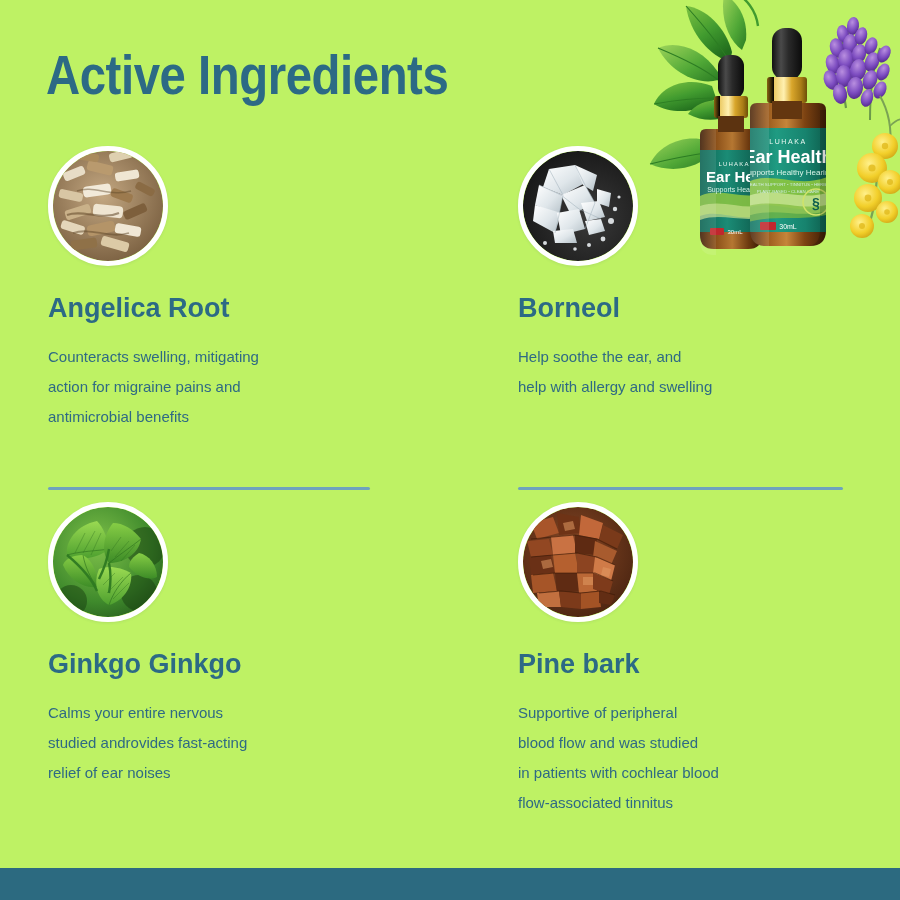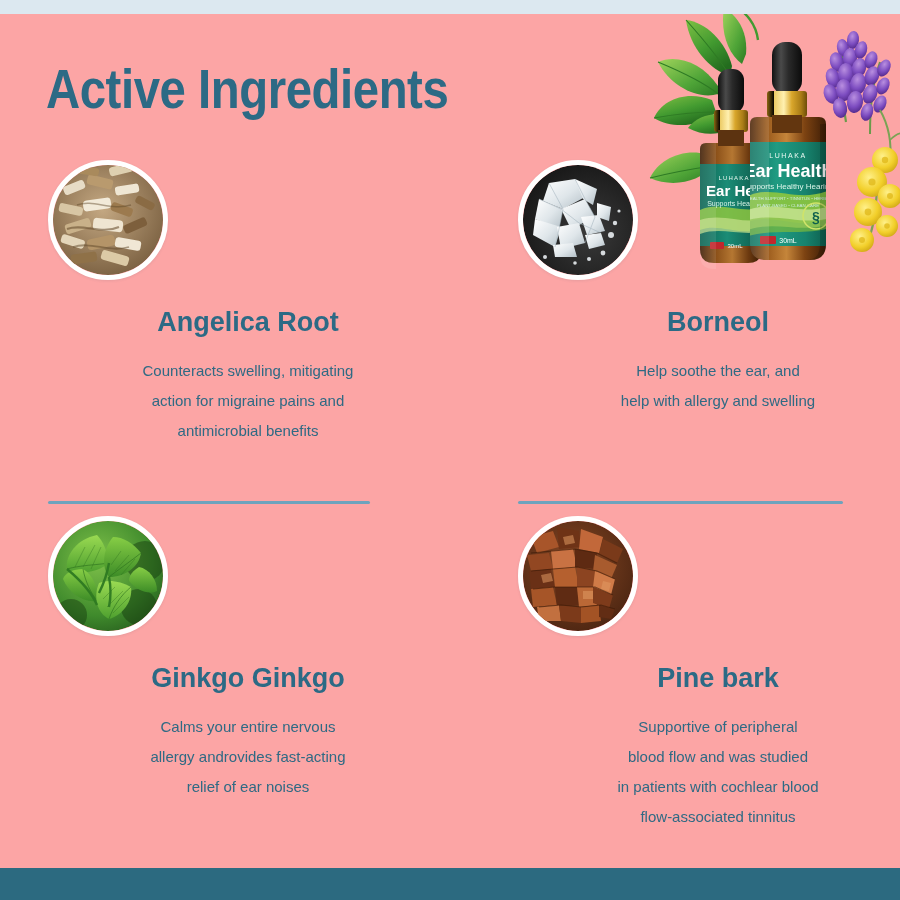--- a/index.html
+++ b/index.html
@@ -11,22 +11,21 @@
     height: 900px;
     overflow: hidden;
     background: #dce8f0;
     font-family: "Liberation Sans", sans-serif;
     position: relative;
   }
 
   #infographic {
     position: absolute;
     inset: 0;
-    background: #fca5a5;
-    margin-top: 14px;
+    background: #bef264;
   }
 
   
   .page-title {
     position: absolute;
     left: 46px;
     top: 44px;
     font-size: 55px;
     line-height: 62px;
     font-weight: bold;
@@ -44,21 +43,20 @@
     top: 0px;
     width: 262px;
     height: 280px;
     pointer-events: none;
   }
 
   
   .card {
     position: absolute;
     width: 400px;
-    text-align: center;
   }
   .card-tl { left: 48px;  top: 146px; }
   .card-tr { left: 518px; top: 146px; }
   .card-bl { left: 48px;  top: 502px; }
   .card-br { left: 518px; top: 502px; }
 
   .thumb {
     width: 120px;
     height: 120px;
     border-radius: 50%;
@@ -425,21 +423,21 @@
 
         <g stroke="#2f7a22" stroke-width="2.4" fill="none" opacity="0.95">
           <path d="M14 48 C26 58 38 70 44 84"></path>
           <path d="M56 42 C54 54 50 64 46 72"></path>
           <path d="M56 56 C58 66 58 76 56 86"></path>
         </g>
       </svg>
     </div>
     <div class="ing-name">Ginkgo Ginkgo</div>
     <div class="ing-desc">Calms your entire nervous
-allergy androvides fast-acting
+studied androvides fast-acting
 relief of ear noises</div>
   </div>
 
   <div class="card card-br">
     <div class="thumb">
       <svg viewBox="0 0 110 110" xmlns="http://www.w3.org/2000/svg" aria-hidden="true">
         <defs>
           <radialGradient id="pineBg" cx="0.45" cy="0.4" r="0.8">
             <stop offset="0%" stop-color="#8a4a26"></stop>
             <stop offset="100%" stop-color="#3d1c0c"></stop>

